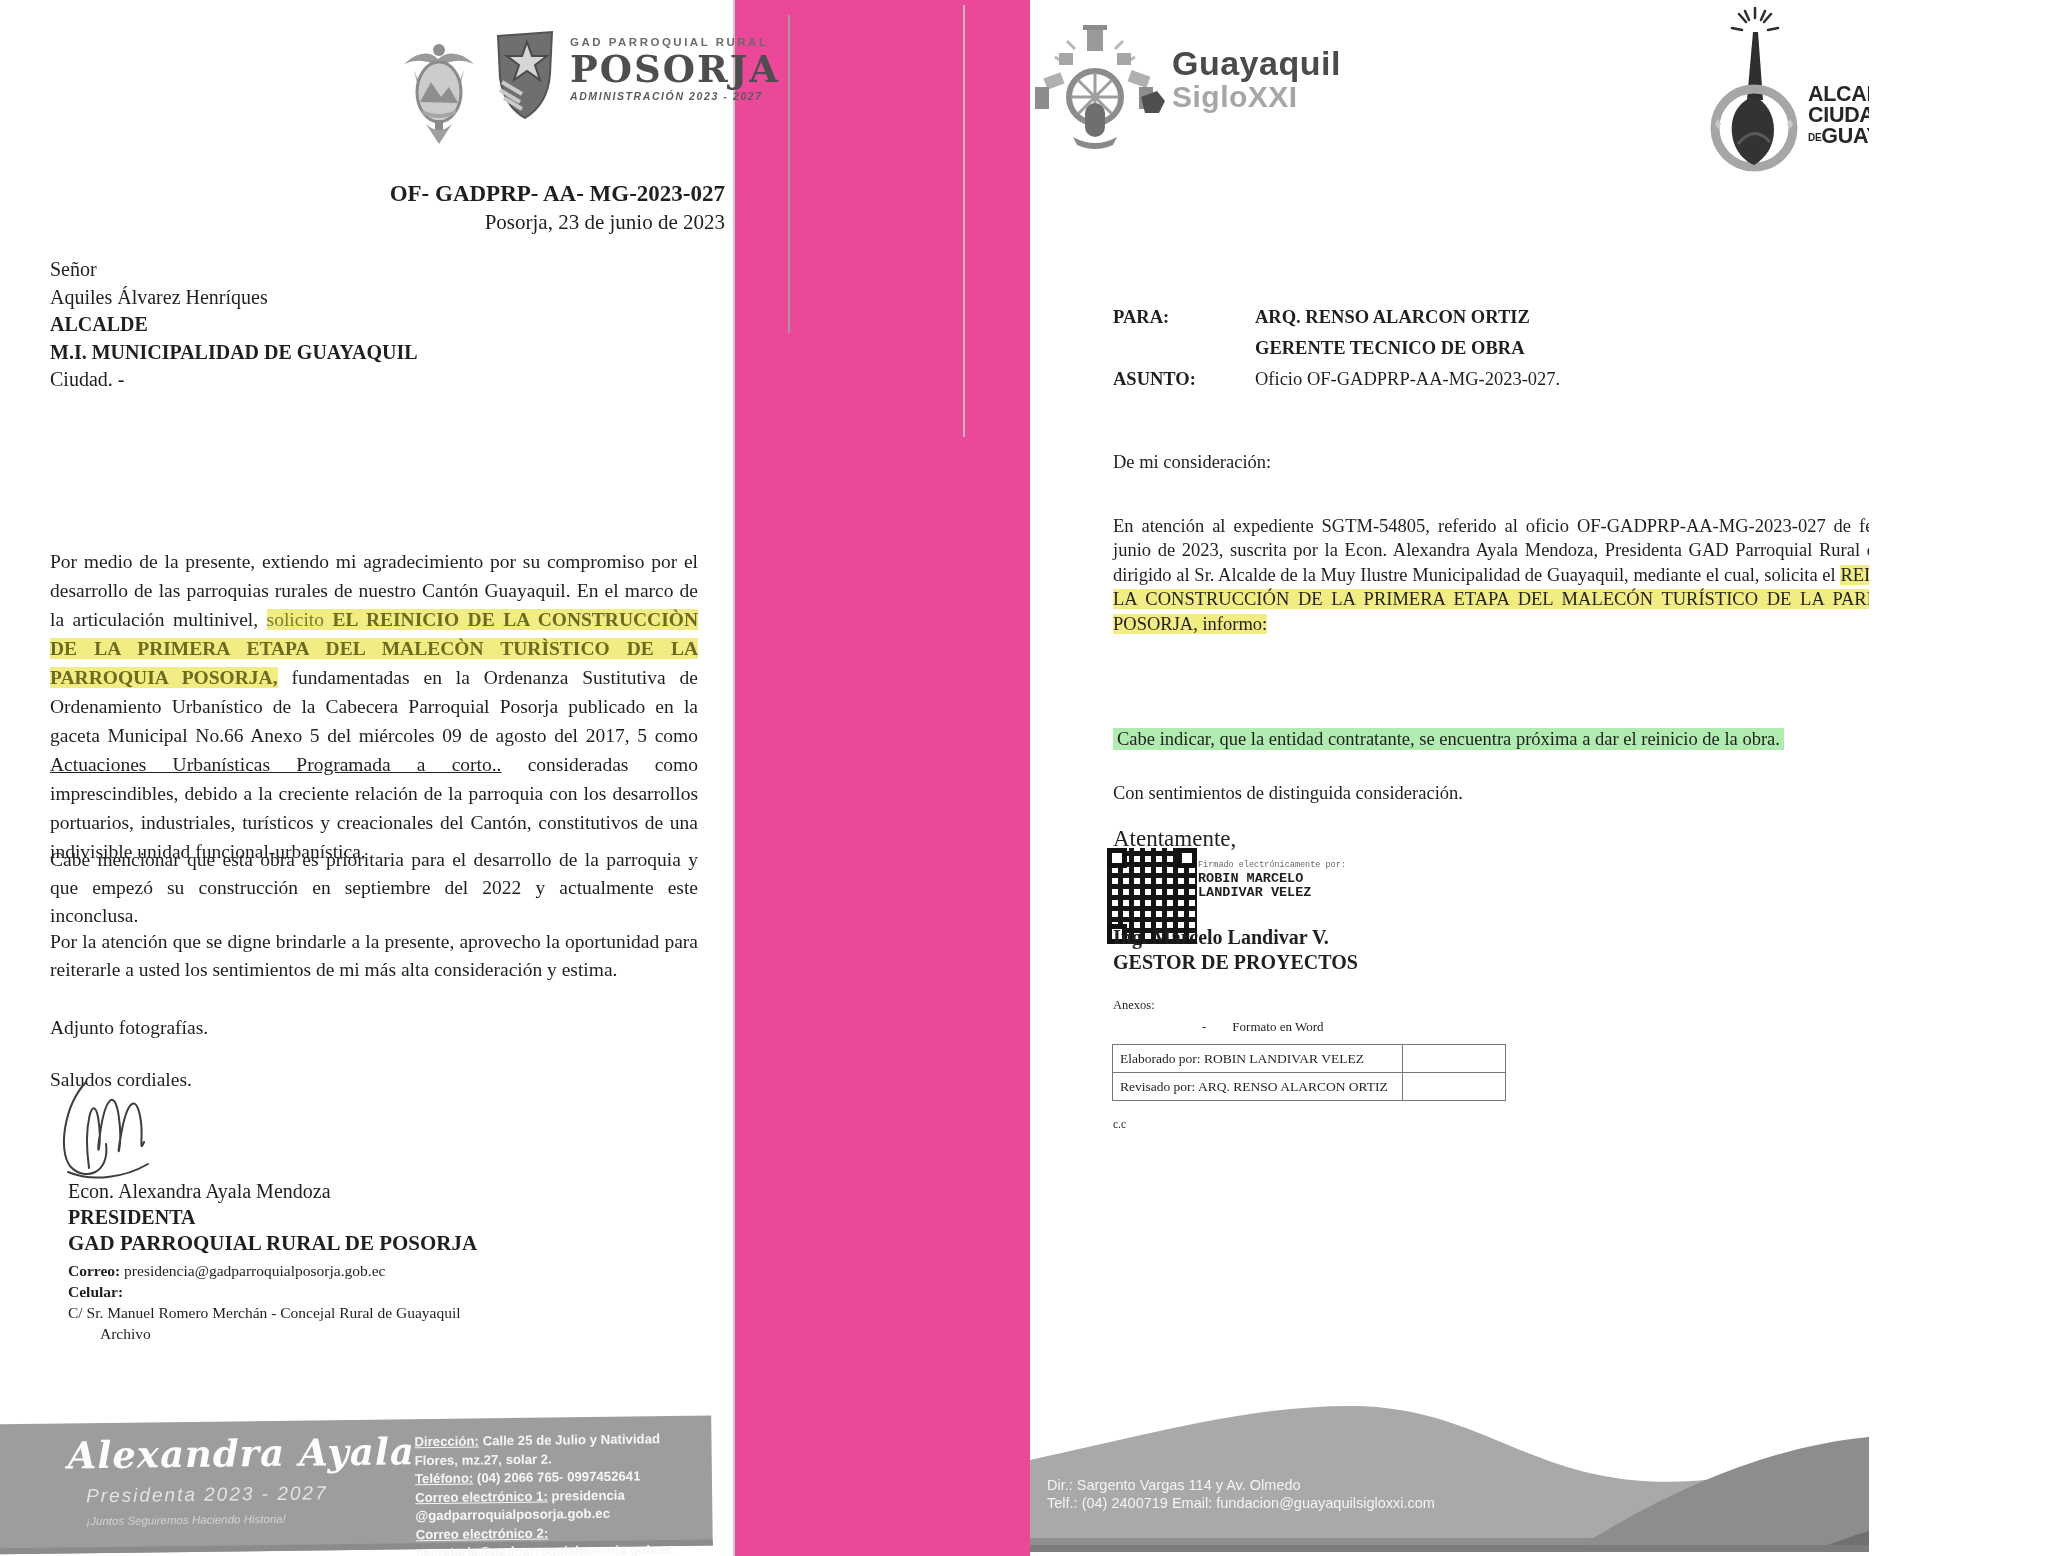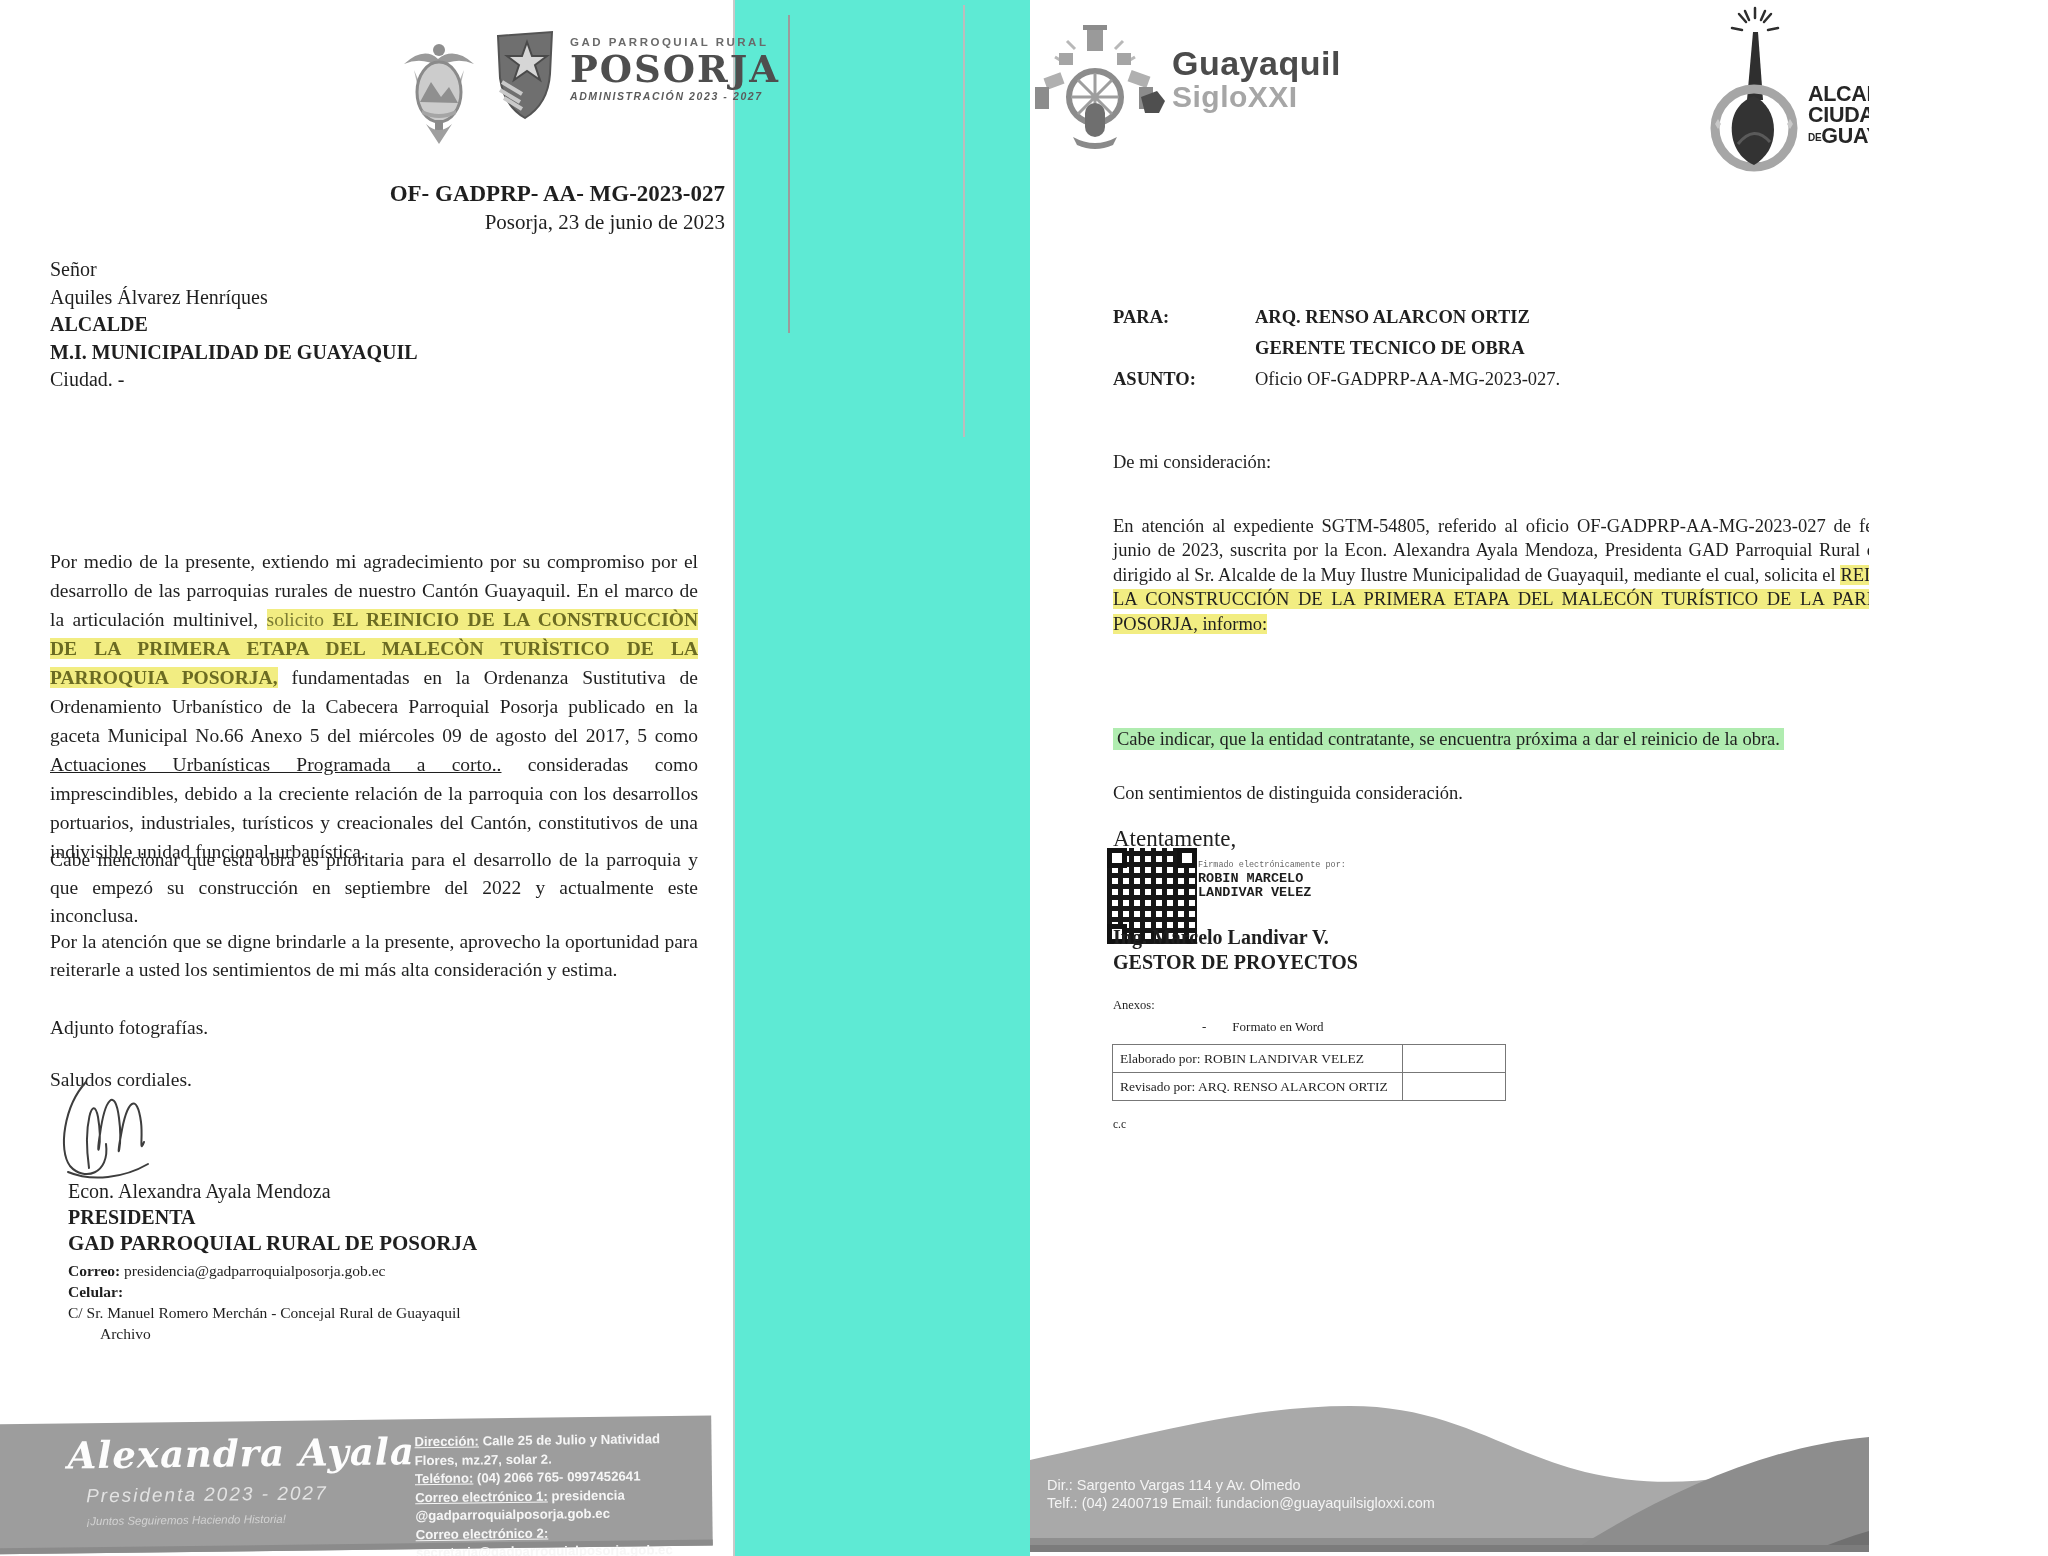--- a/index.html
+++ b/index.html
@@ -1,16 +1,16 @@
 <!DOCTYPE html>
 <html><head>
 <meta charset="utf-8">
 <style>
   html,body{margin:0;padding:0;background:#ffffff;}
-  .canvas{position:relative;width:1869px;height:1556px;background:#5eead4;overflow:hidden;
+  .canvas{position:relative;width:1869px;height:1556px;background:#ec4899;overflow:hidden;
           font-family:"Liberation Serif",serif;color:#1f1f1f;}
   .page{position:absolute;top:0;height:1556px;background:#fff;}
   .page-left{left:0;width:733px;border-right:2px solid #c9c9c9;}
   .page-right{left:1030px;width:1018px;}
   .artifact{position:absolute;background:#a8a8a8;}
   .art1{left:788px;top:15px;width:2px;height:318px;background:#9c9c9c;}
   .art2{left:963px;top:5px;width:2px;height:432px;background:#bcbcbc;}
 
   
   .l-header{position:absolute;left:398px;top:30px;display:flex;gap:14px;align-items:flex-start;}

